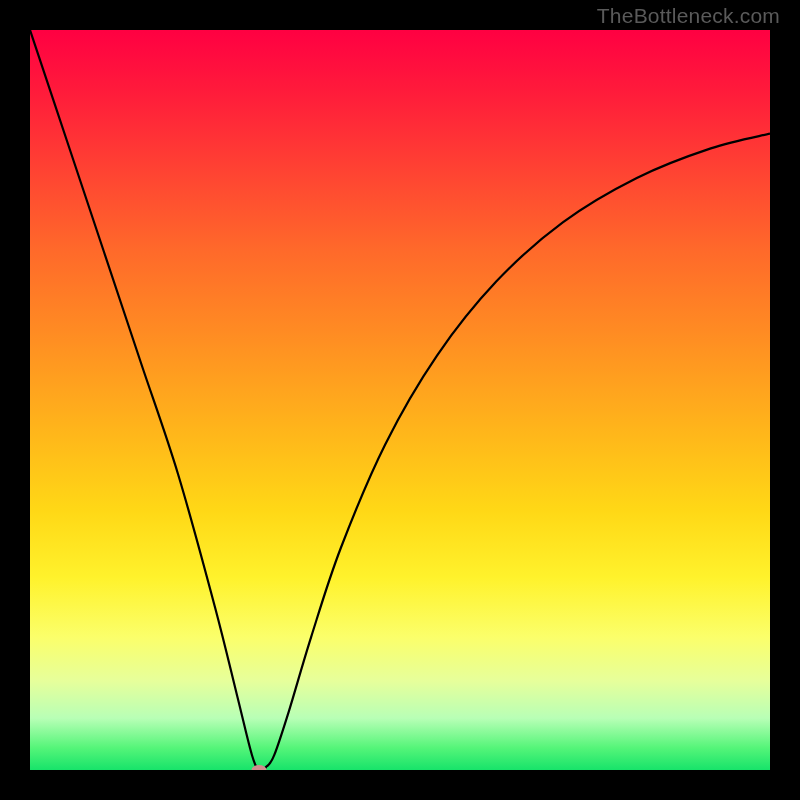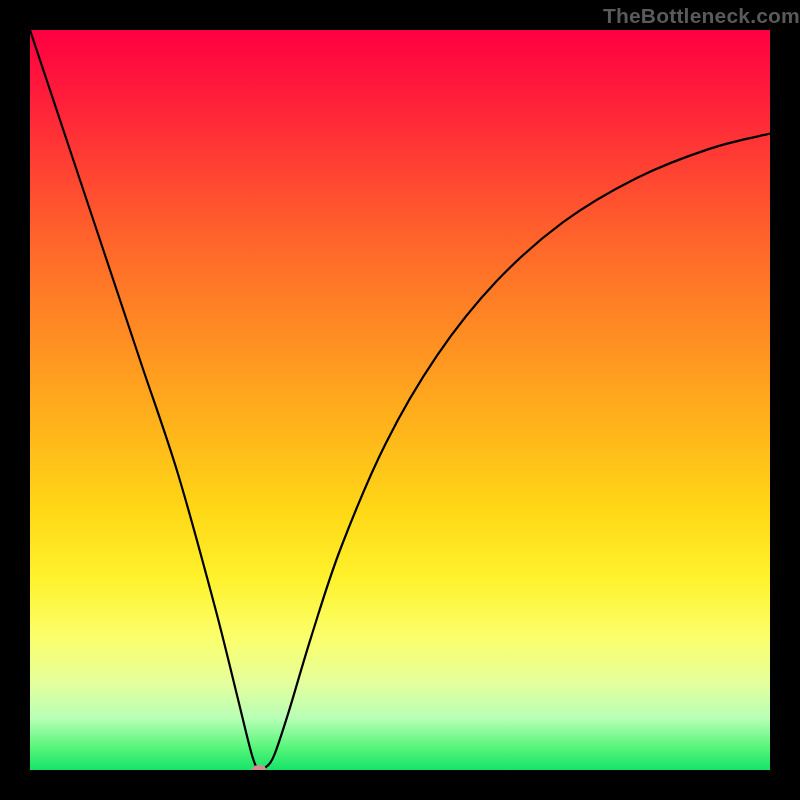--- a/index.html
+++ b/index.html
@@ -13,24 +13,24 @@
   }
   .frame {
     position: relative;
     width: 800px;
     height: 800px;
     background: #000;
   }
   .watermark {
     position: absolute;
     top: 4px;
-    right: 0;
+    right: 20px;
     color: #5a5a5a;
     font-size: 21px;
-    font-weight: 700;
+    font-weight: 400;
     letter-spacing: 0.2px;
     z-index: 10;
   }
   .plot-area {
     position: absolute;
     left: 30px;
     top: 30px;
     width: 740px;
     height: 740px;
     overflow: hidden;

